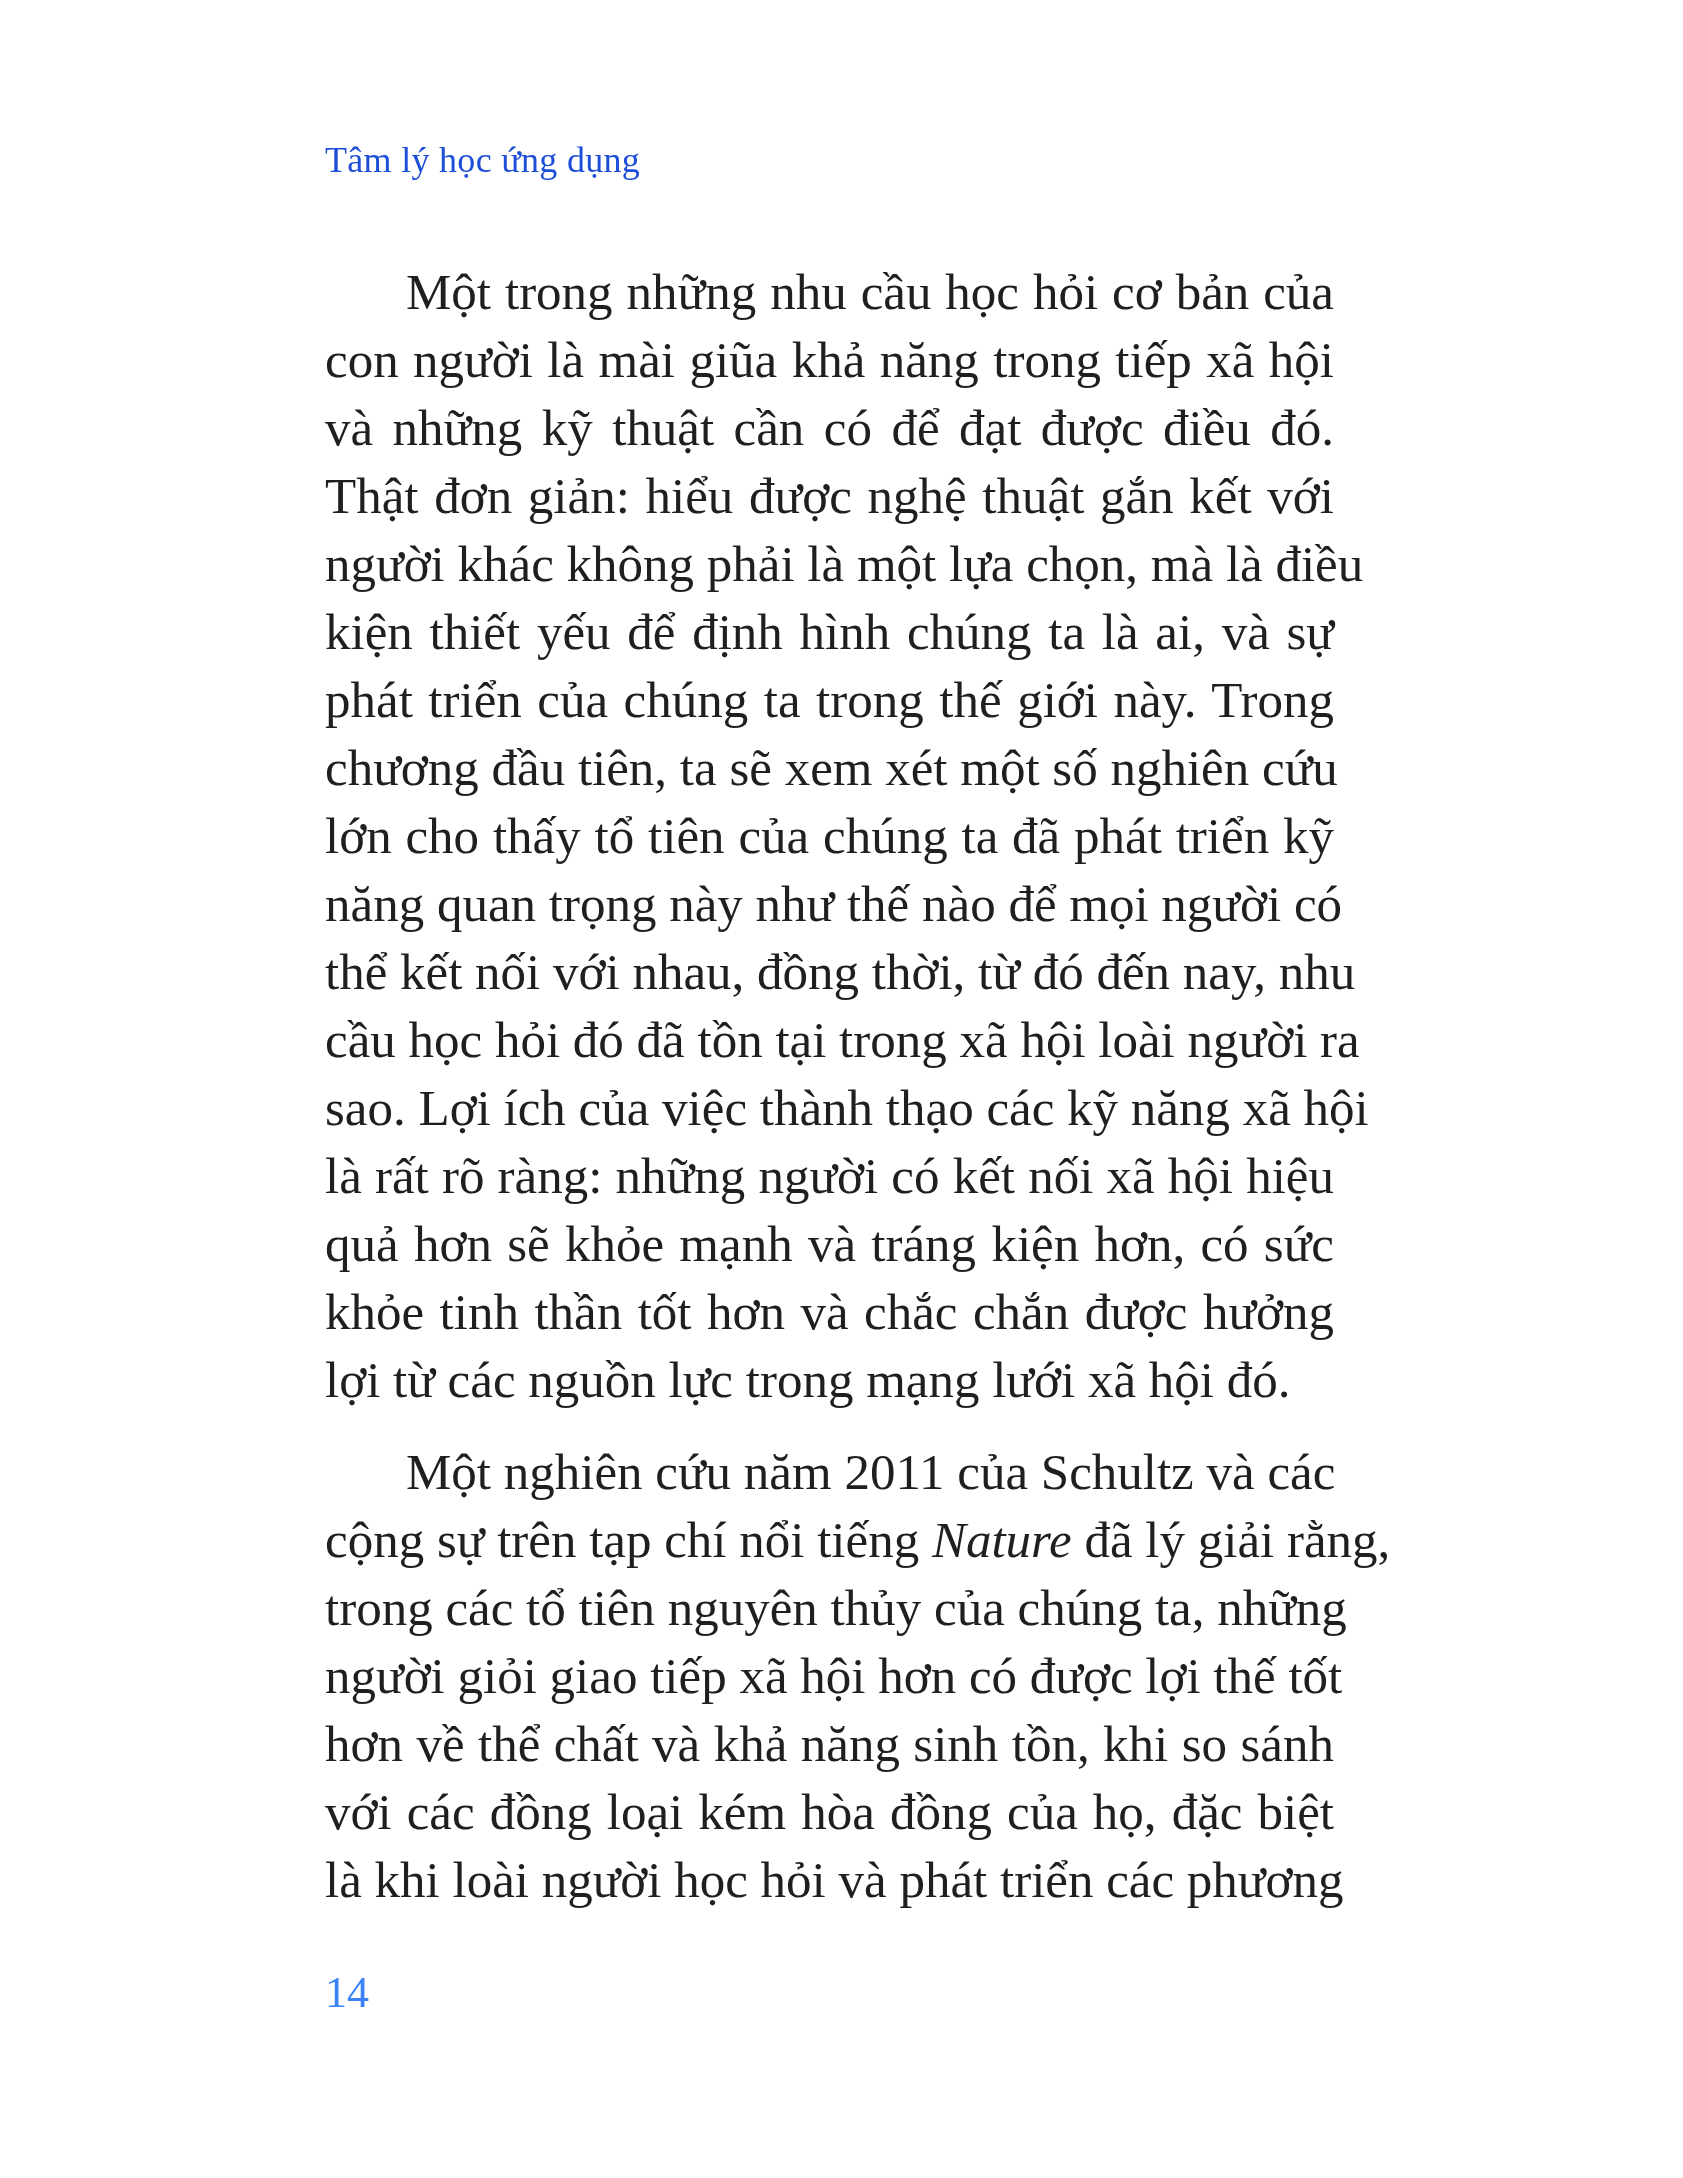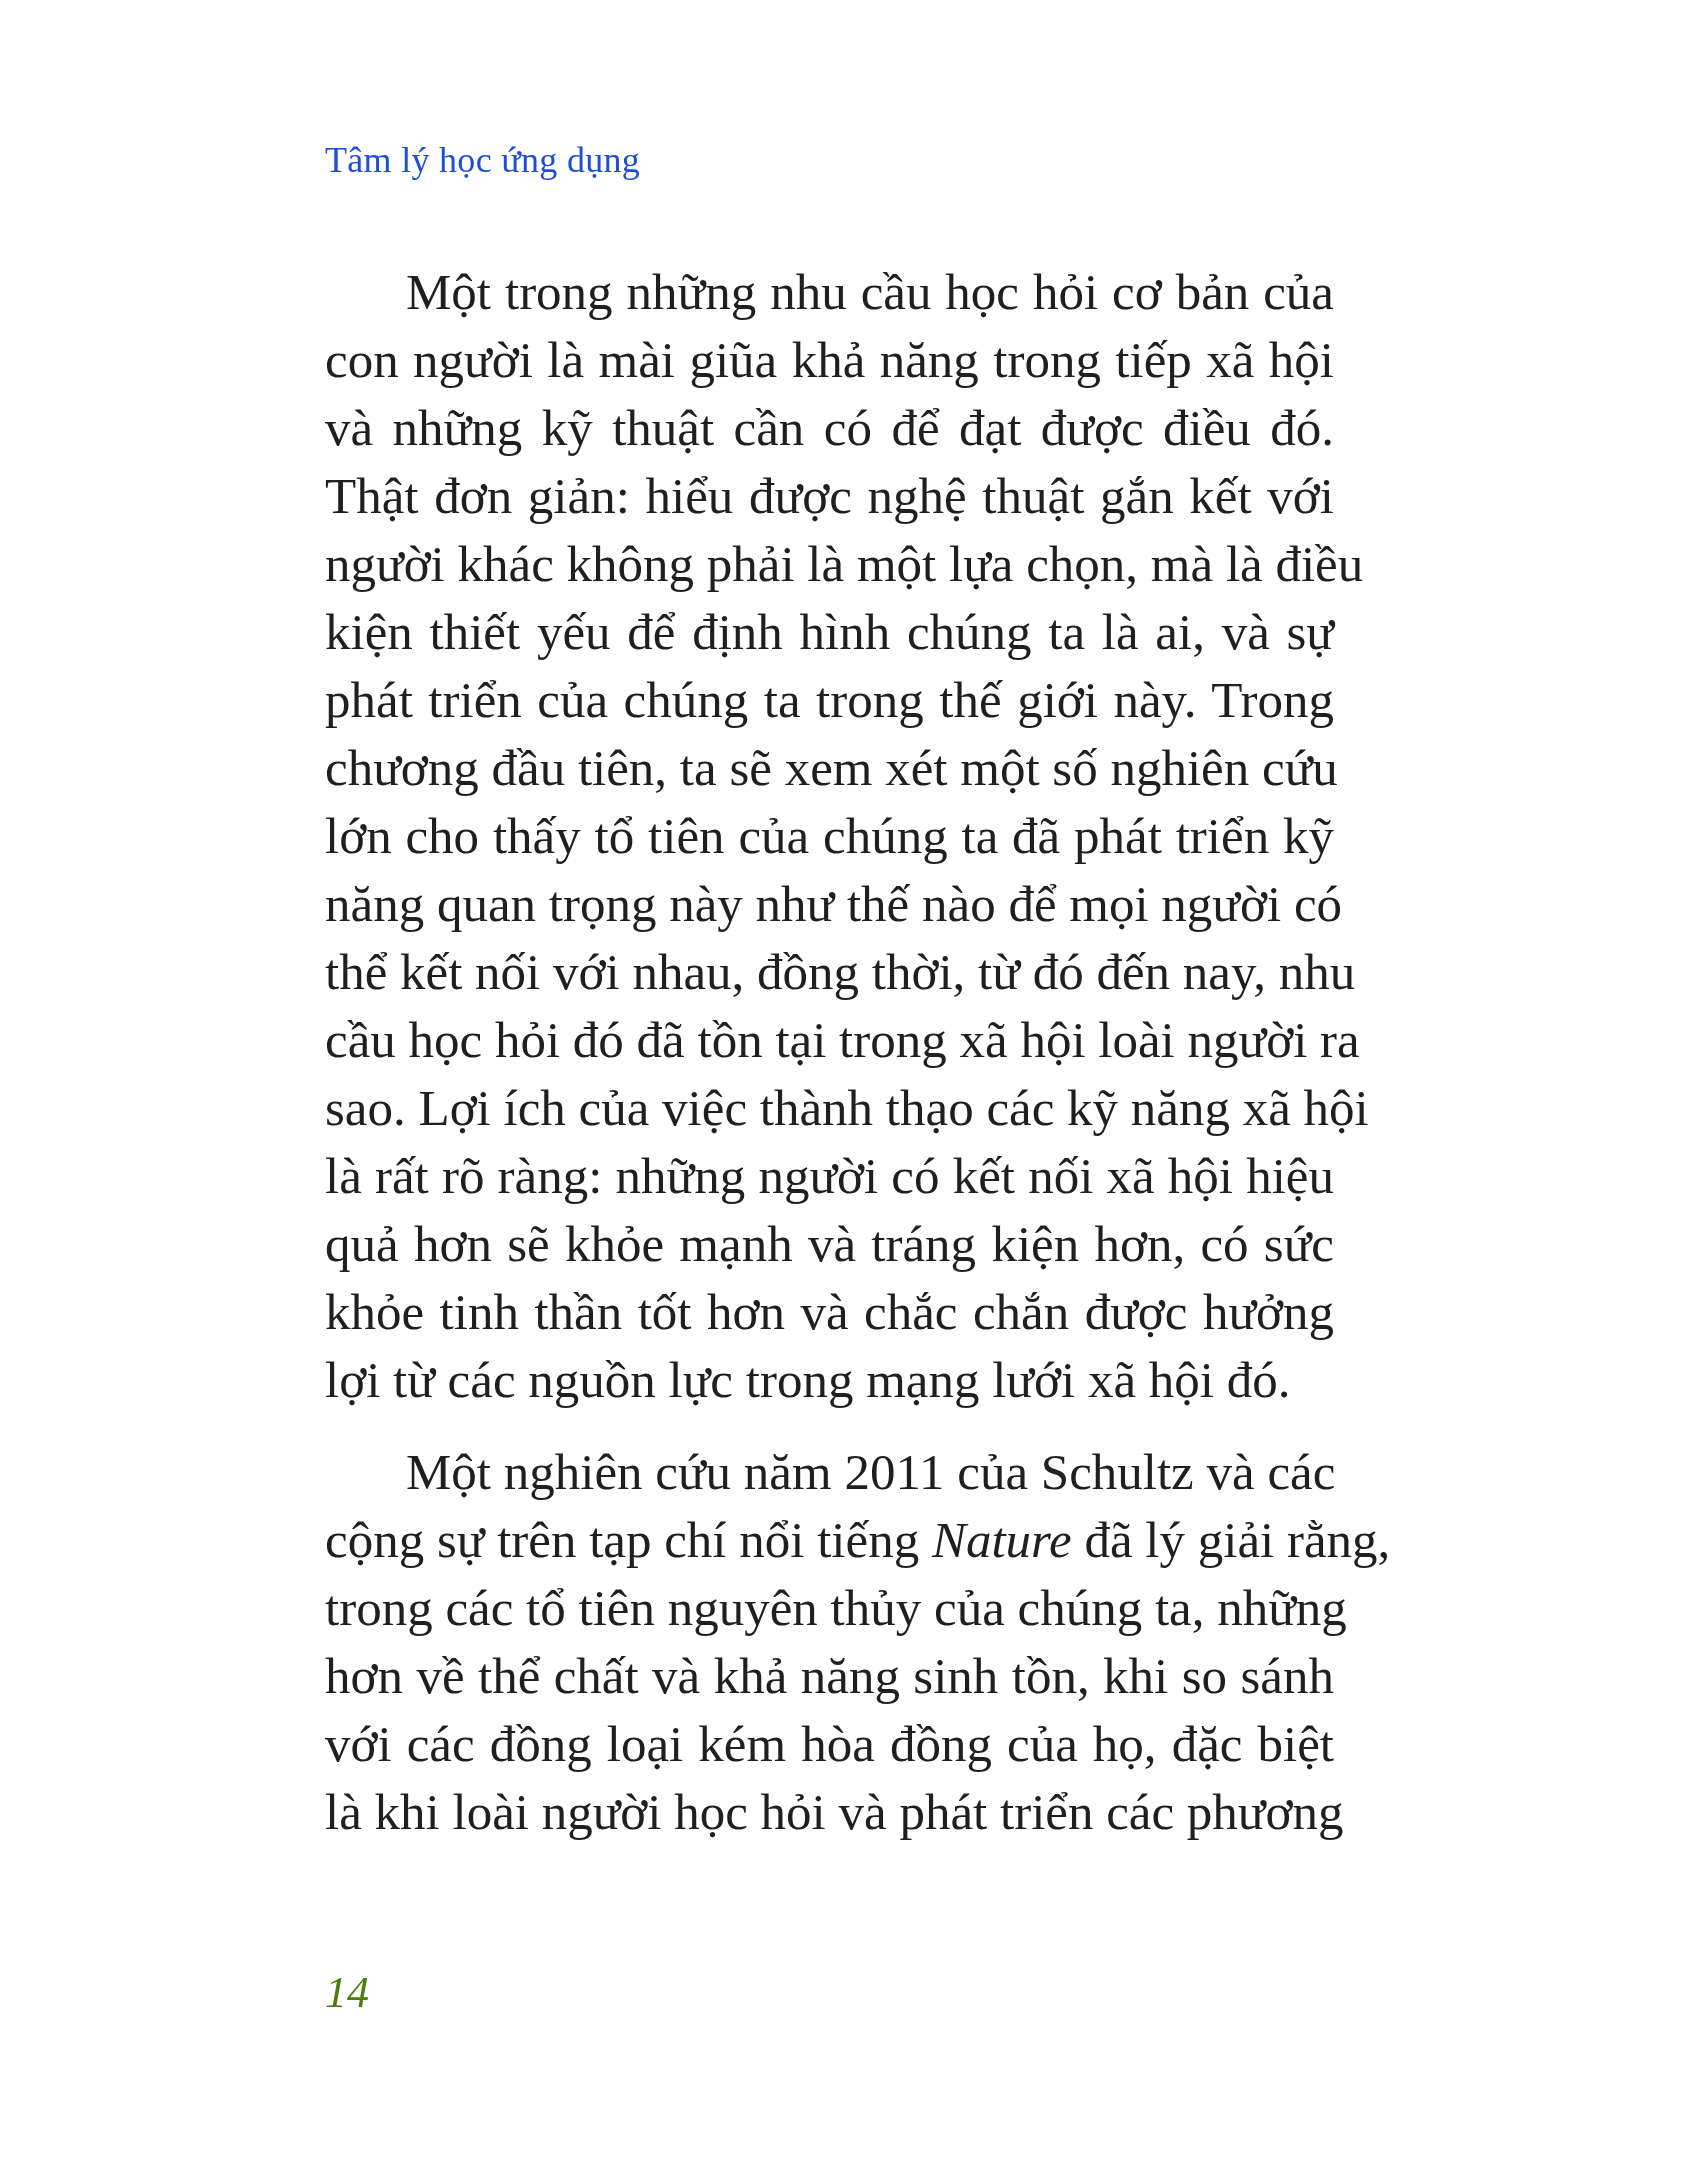--- a/index.html
+++ b/index.html
@@ -46,22 +46,21 @@
   .line.indent {
     text-indent: 81px;
   }
   .seg-italic { font-style: italic; }
   .page-number {
     position: absolute;
     left: 325px;
     top: 1968px;
     font-size: 44px;
     line-height: 50px;
-    color: #4d7c0f;
-    font-style: italic;
+    color: #3b82f6;
   }
 </style>
 </head>
 <body>
 
 <div class="page">
 
   <div class="running-header">Tâm lý học ứng dụng</div>
 
   <div class="body-text">
@@ -81,20 +80,21 @@
         <div class="line"><span class="seg-regular">sao. Lợi ích của việc thành thạo các kỹ năng xã hội</span></div>
         <div class="line"><span class="seg-regular">là rất rõ ràng: những người có kết nối xã hội hiệu</span></div>
         <div class="line"><span class="seg-regular">quả hơn sẽ khỏe mạnh và tráng kiện hơn, có sức</span></div>
         <div class="line"><span class="seg-regular">khỏe tinh thần tốt hơn và chắc chắn được hưởng</span></div>
         <div class="line no-flush"><span class="seg-regular">lợi từ các nguồn lực trong mạng lưới xã hội đó.</span></div>
       </div>
       <div class="para">
         <div class="line indent"><span class="seg-regular">Một nghiên cứu năm 2011 của Schultz và các</span></div>
         <div class="line"><span class="seg-regular">cộng sự trên tạp chí nổi tiếng </span><span class="seg-italic">Nature</span><span class="seg-regular"> đã lý giải rằng,</span></div>
         <div class="line"><span class="seg-regular">trong các tổ tiên nguyên thủy của chúng ta, những</span></div>
+        <div class="line"><span class="seg-regular">người giỏi giao tiếp xã hội hơn có được lợi thế tốt</span></div>
         <div class="line"><span class="seg-regular">hơn về thể chất và khả năng sinh tồn, khi so sánh</span></div>
         <div class="line"><span class="seg-regular">với các đồng loại kém hòa đồng của họ, đặc biệt</span></div>
         <div class="line"><span class="seg-regular">là khi loài người học hỏi và phát triển các phương</span></div>
       </div>
     </div>
 
   <div class="page-number">14</div>
 
 </div>
 

